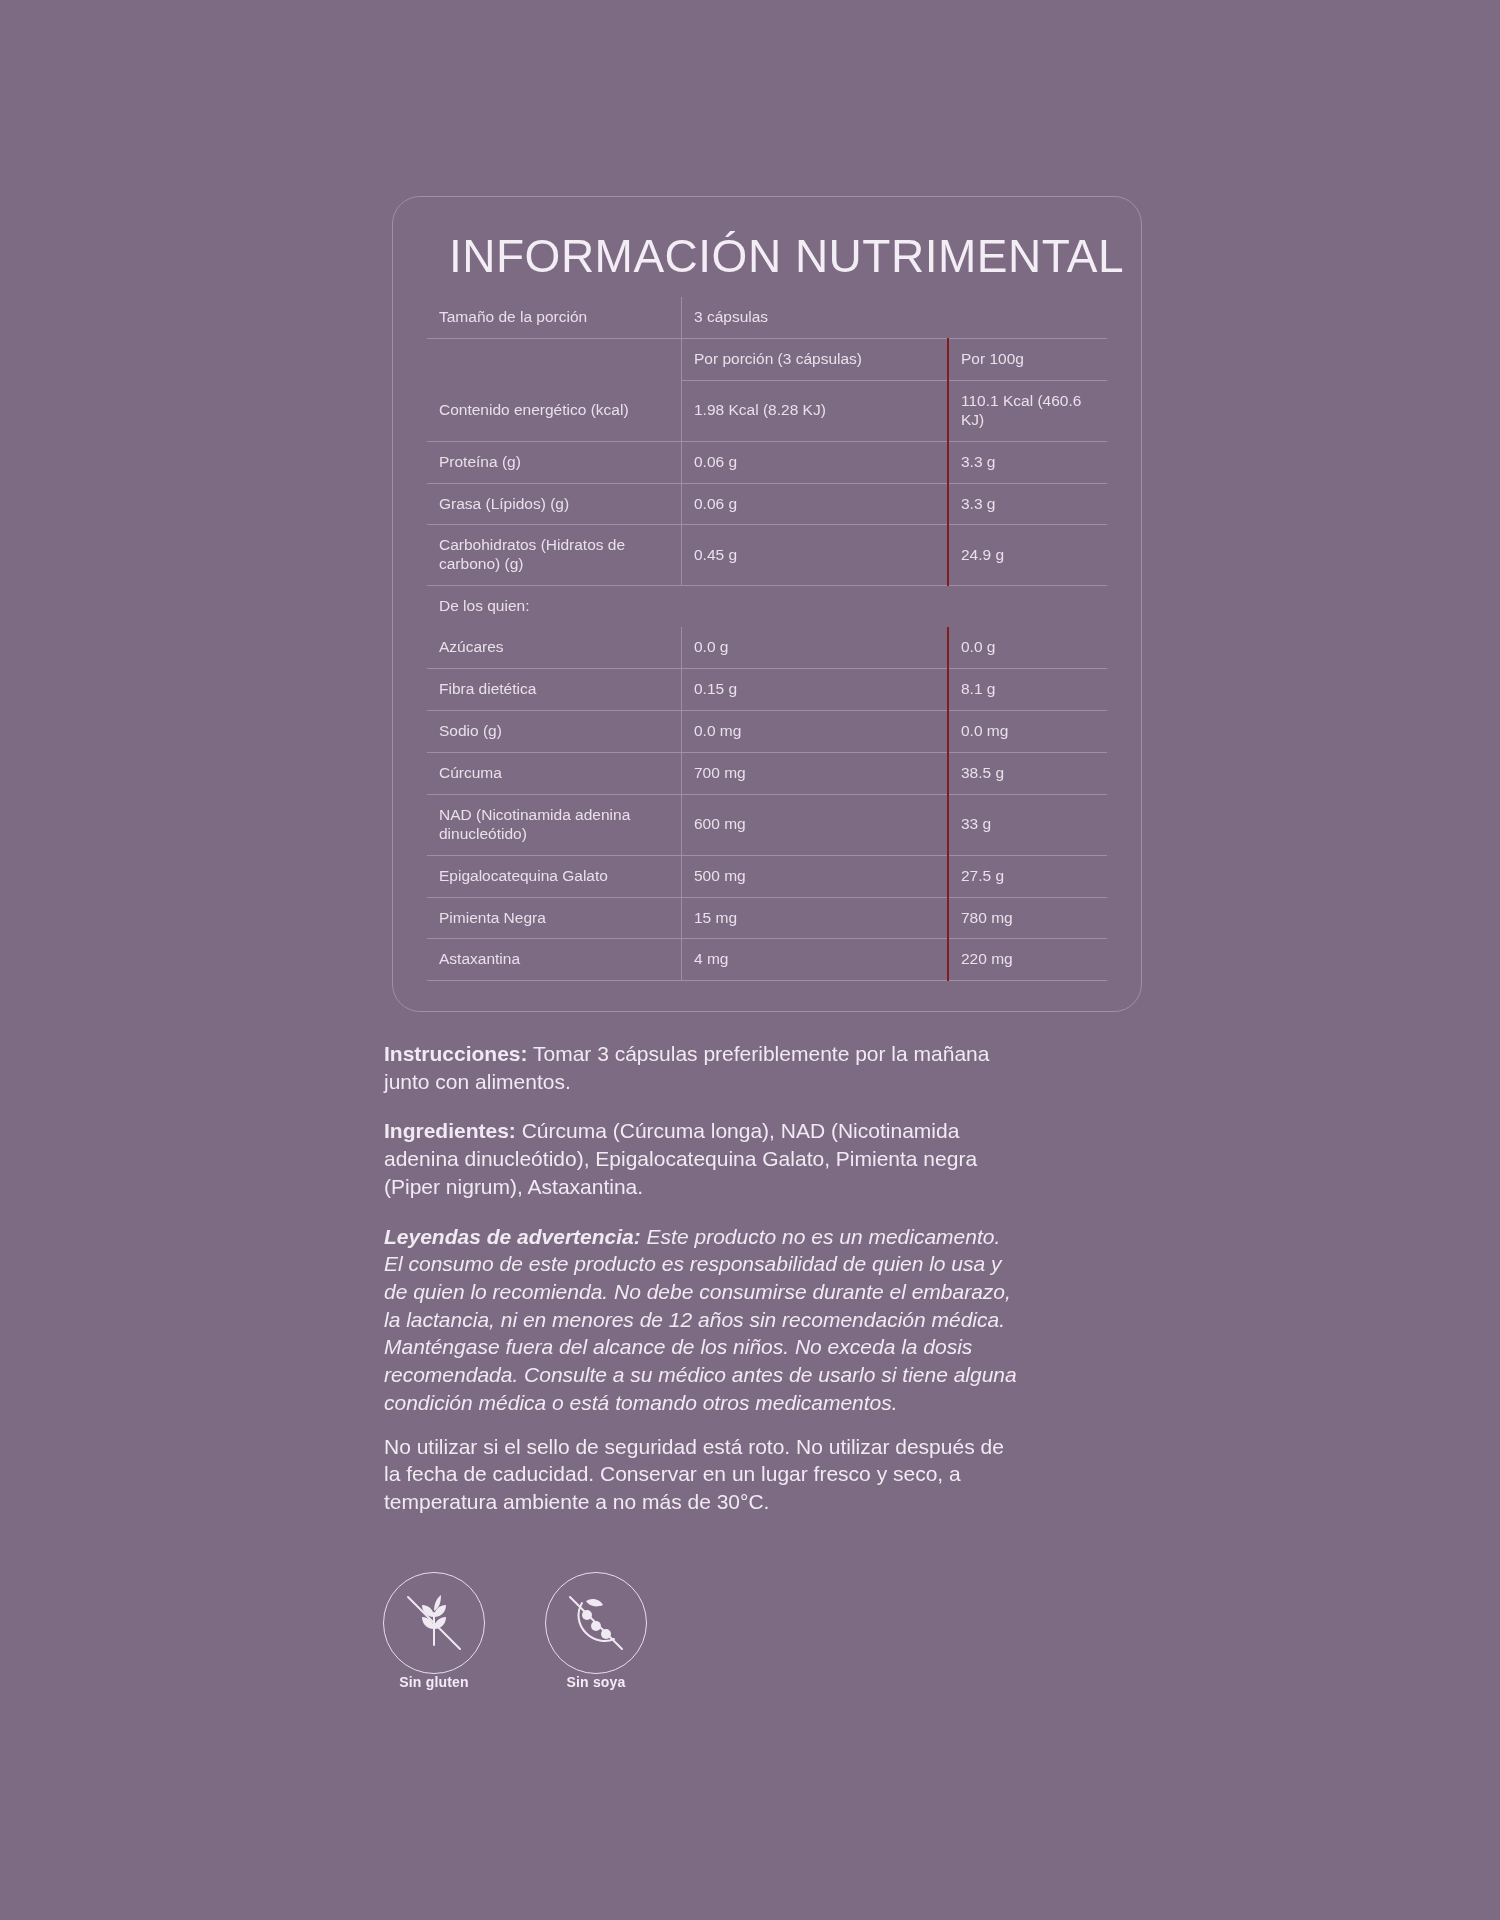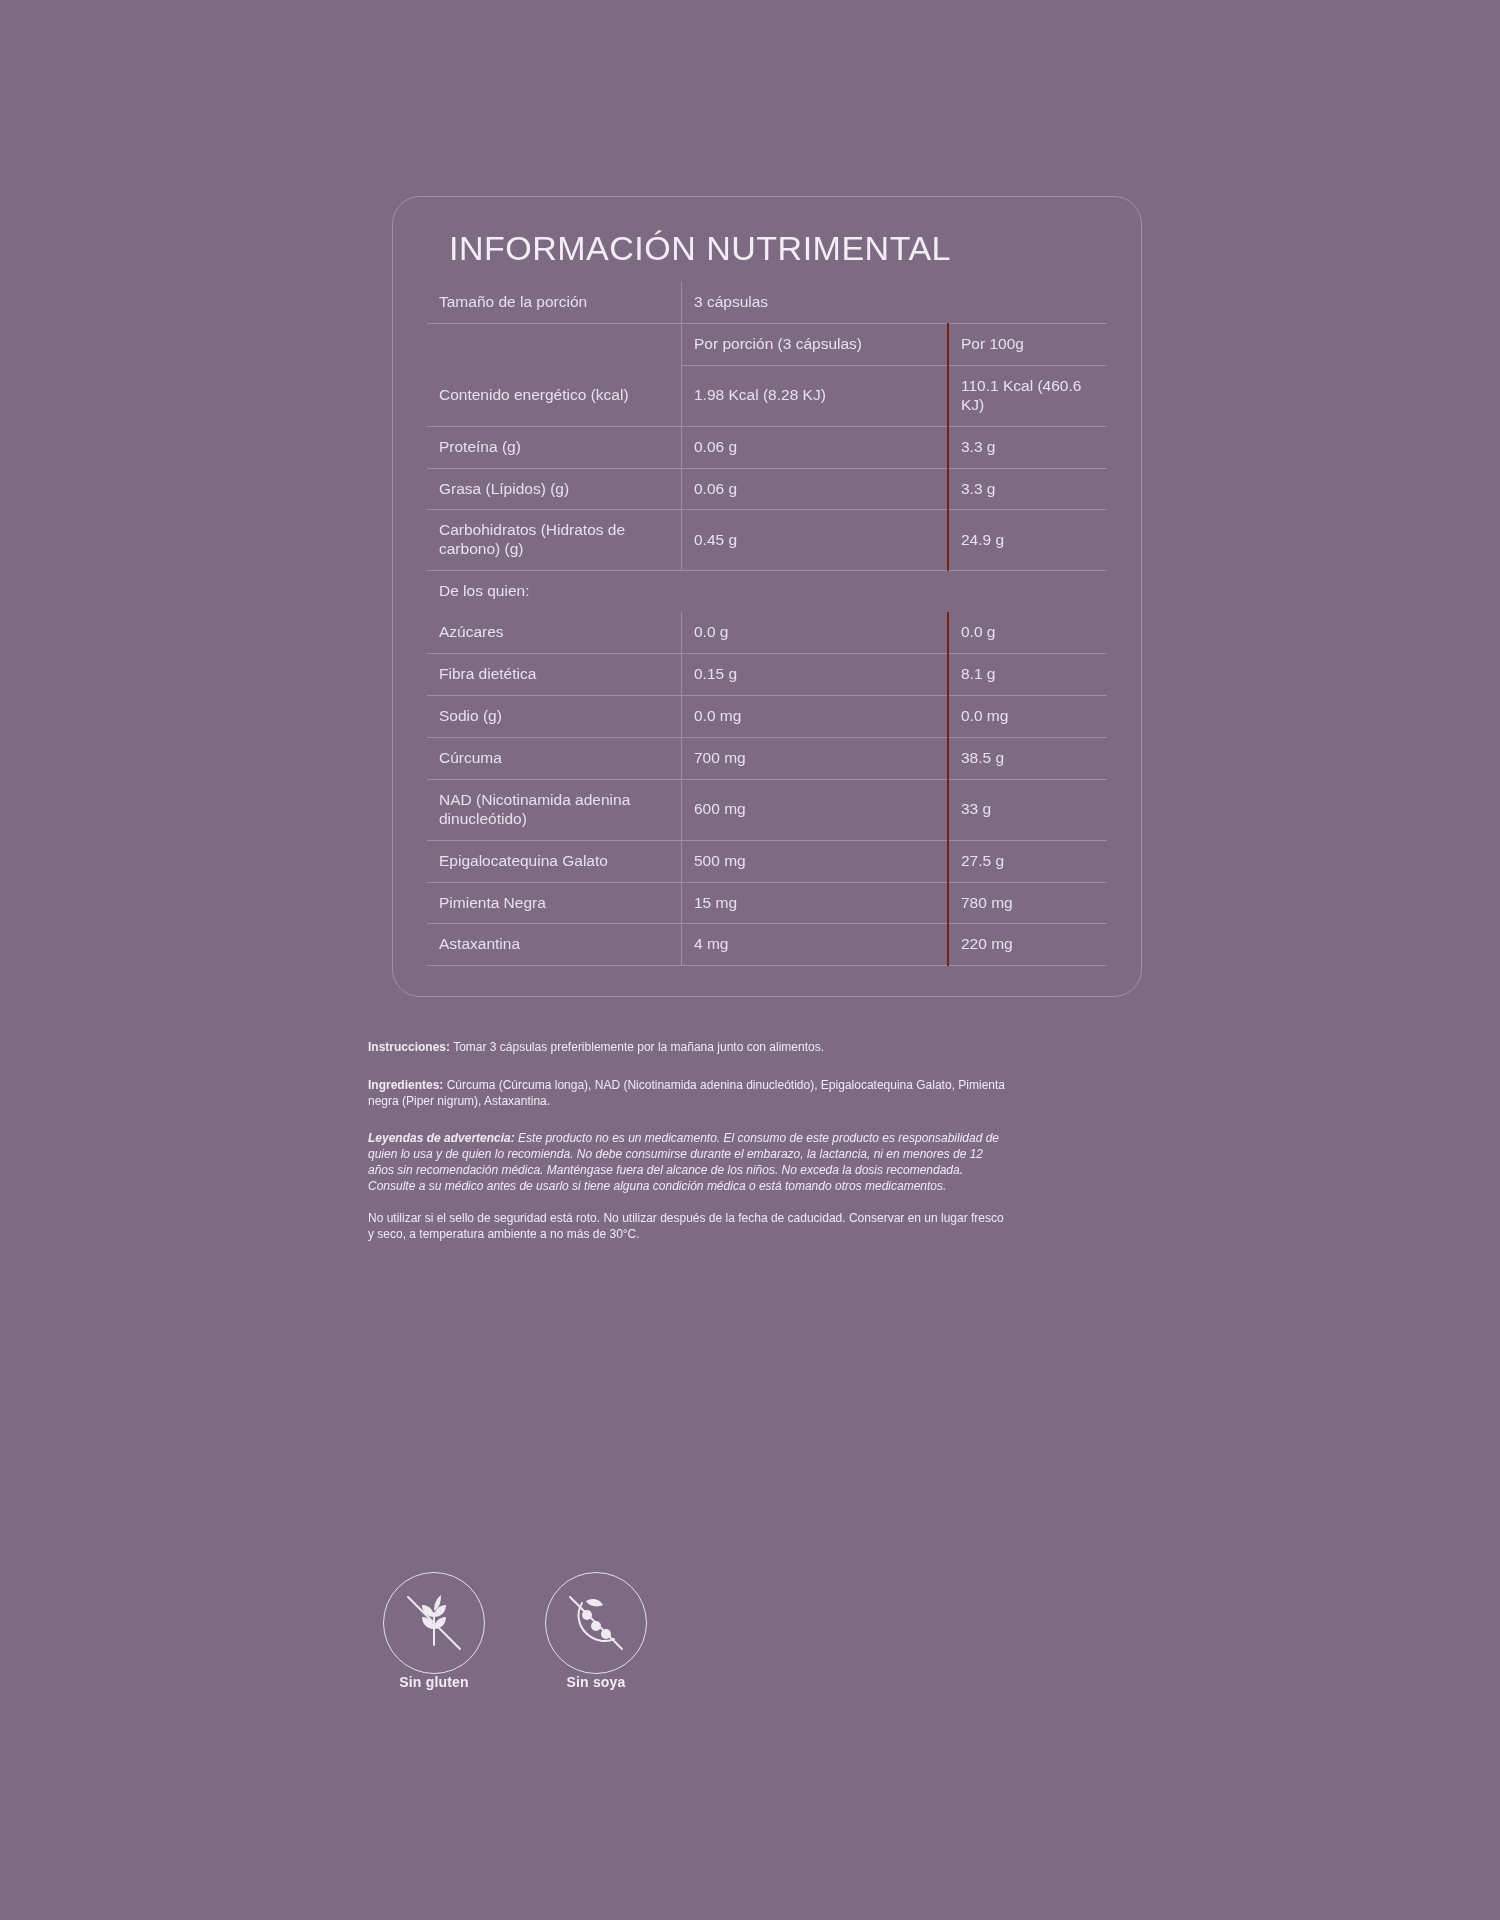--- a/index.html
+++ b/index.html
@@ -26,21 +26,21 @@
     position: absolute;
     left: 392px;
     top: 196px;
     width: 750px;
     border: 1.5px solid #a091a5;
     border-radius: 28px;
     box-sizing: border-box;
     padding: 26px 34px 30px 34px;
   }
   .panel-title {
-    font-size: 34px;
+    font-size: 46px;
     font-weight: 300;
     letter-spacing: 0.5px;
     color: #f3eef5;
     margin: 6px 0 14px 22px;
     white-space: nowrap;
   }
   table.nutri {
     width: 100%;
     border-collapse: collapse;
     font-size: 15.5px;
@@ -58,24 +58,24 @@
   td.c1 { width: 243px; border-right: 2px solid #7f1d1d; }
   td.c2 { width: auto; }
   td.nb-right { border-right: none; }
   tr.head-blank td.c0 { border-bottom: none; }
   tr.subhead td { border-bottom: none; }
   tr.subhead td.c0 { border-right: none; }
 
   
   .copy {
     position: absolute;
-    left: 368px;
+    left: 384px;
     top: 1040px;
     width: 640px;
-    font-size: 12px;
+    font-size: 21px;
     line-height: 1.32;
     font-weight: 300;
     color: #f0eaf2;
   }
   .copy p { margin: 0 0 22px 0; }
   .copy b { font-weight: 700; }
   .copy .tight { margin-bottom: 16px; font-style: italic; }
 
   
   .badges {

